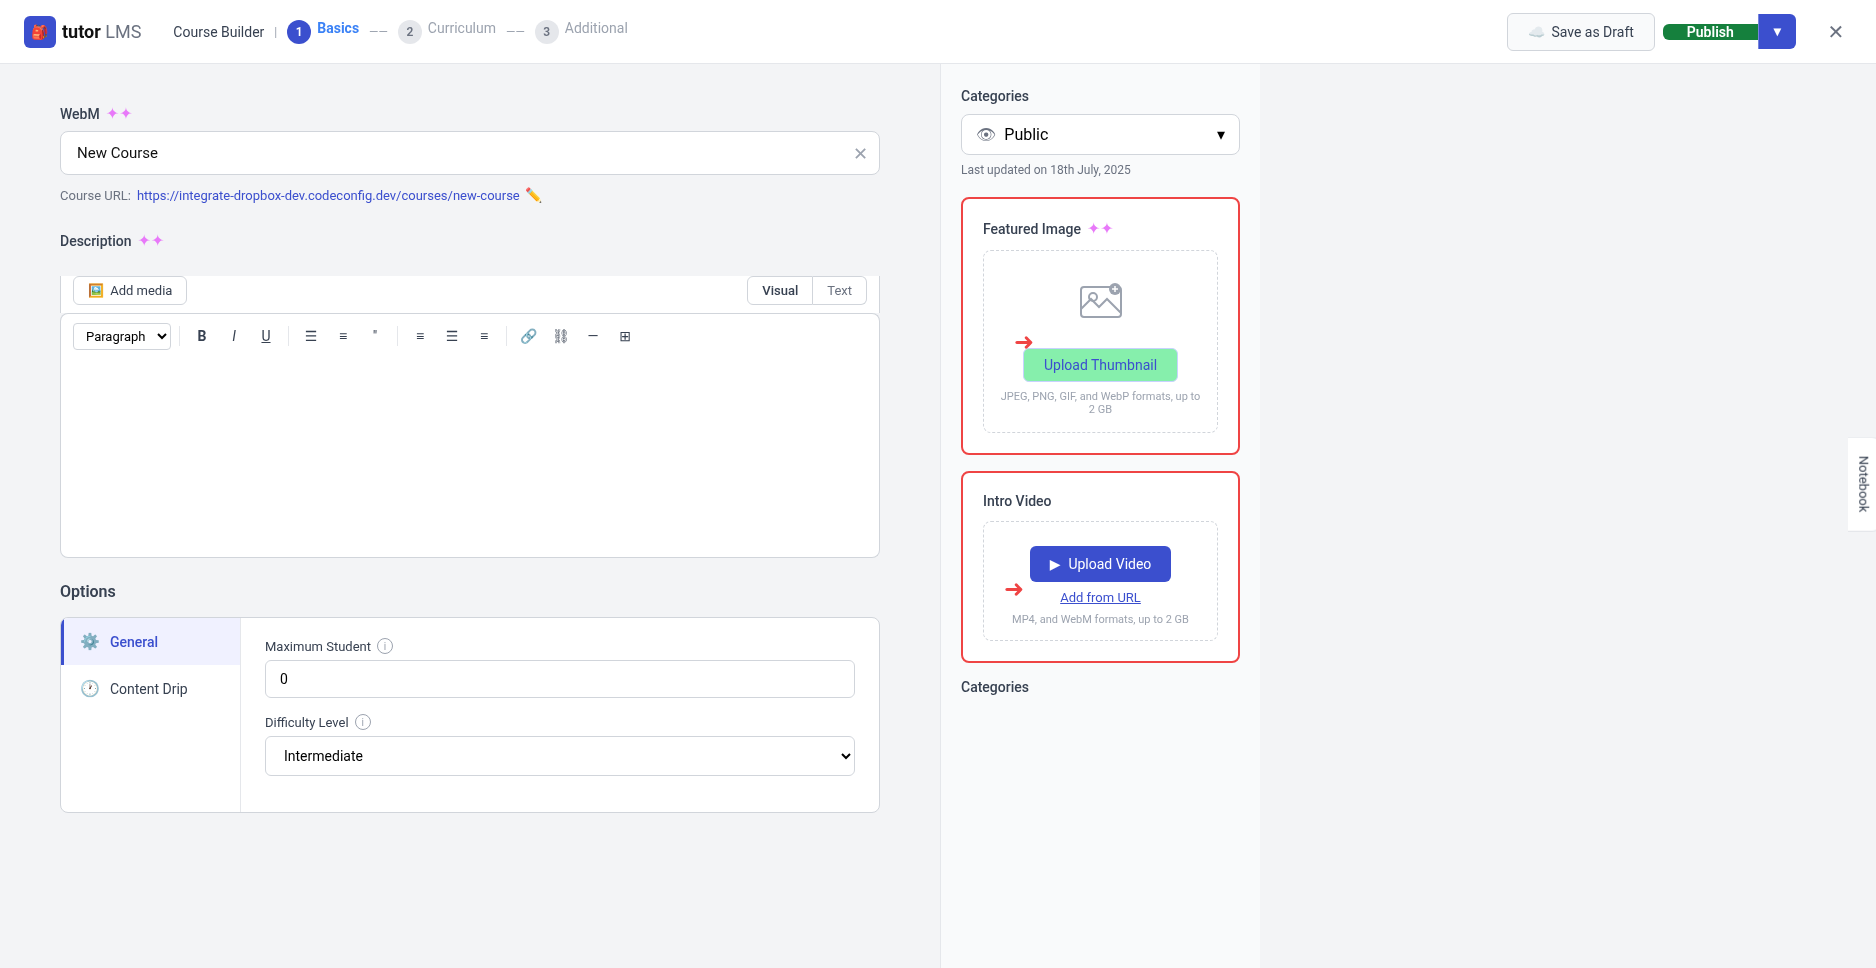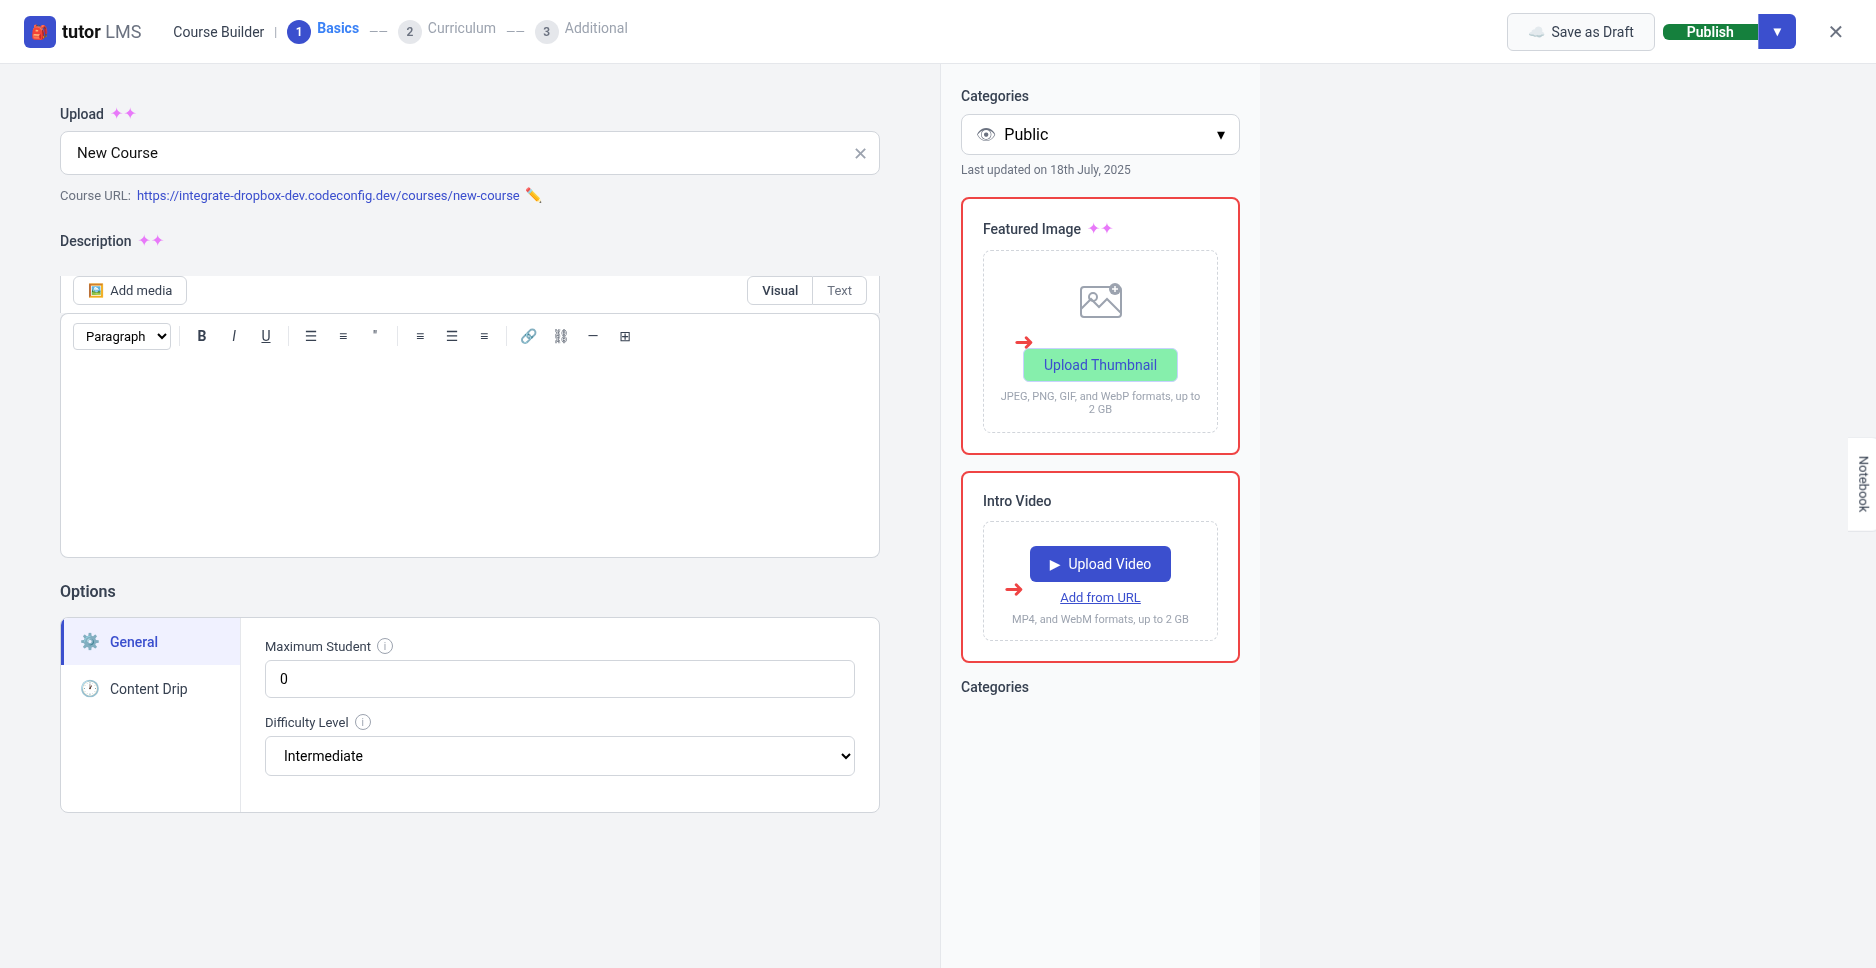--- a/index.html
+++ b/index.html
@@ -546,21 +546,21 @@
     </div>
     <button class="btn-close">✕</button>
   </div>
 </header>
 
 <div class="main">
 
   <div class="content">
 
     <div class="field-label">
-      <span>Upload</span>
+      <span>WebM</span>
       <span class="sparkle-icon">✦✦</span>
     </div>
     <div class="title-input-wrap">
       <input class="title-input" type="text" value="New Course" style="">
       <button class="title-clear">✕</button>
     </div>
 
     <div class="course-url">
       <span>Course URL:</span>
       <a>https://integrate-dropbox-dev.codeconfig.dev/courses/new-course</a>

